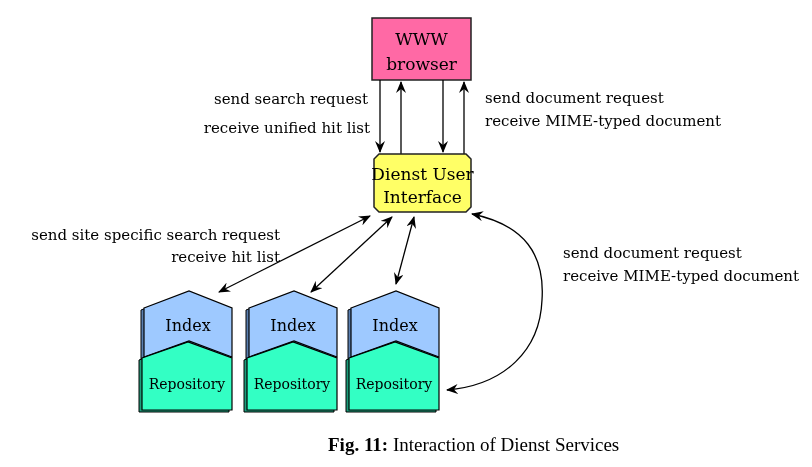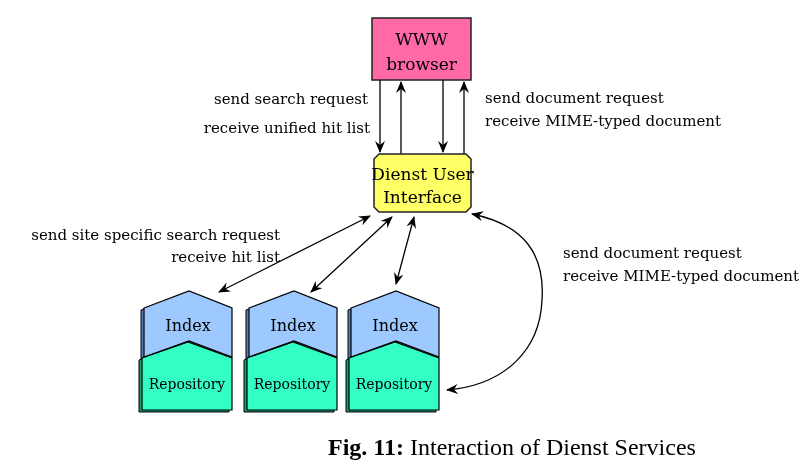--- a/index.html
+++ b/index.html
@@ -1,21 +1,21 @@
 <!DOCTYPE html>
 <html><head>
   <meta charset="utf-8">
   <style>
     html, body { margin: 0; padding: 0; background: #ffffff; }
     body { width: 812px; height: 467px; position: relative; overflow: hidden;
            font-family: "DejaVu Serif", "Liberation Serif", serif; }
     svg { position: absolute; left: 0; top: 0; }
     .node-text { font-family: "DejaVu Serif", "Liberation Serif", serif; fill: #000; }
     .label { font-family: "DejaVu Serif", "Liberation Serif", serif; font-size: 15px; fill: #000; }
-    .caption { position: absolute; left: 328px; top: 434px; font-size: 24px;
+    .caption { position: absolute; left: 328px; top: 434px; font-size: 19px;
                font-family: "Liberation Serif", serif; color: #000; white-space: nowrap; }
     .caption b { font-weight: bold; }
   </style>
 </head>
 <body>
 
 <svg width="812" height="467" viewBox="0 0 812 467">
   <defs>
     <marker id="ah" viewBox="0 0 12 10" refX="11" refY="5" markerWidth="12" markerHeight="10" orient="auto-start-reverse" markerUnits="userSpaceOnUse">
       <path d="M0,0 L12,5 L0,10 L4,5 Z" fill="#000"></path>

